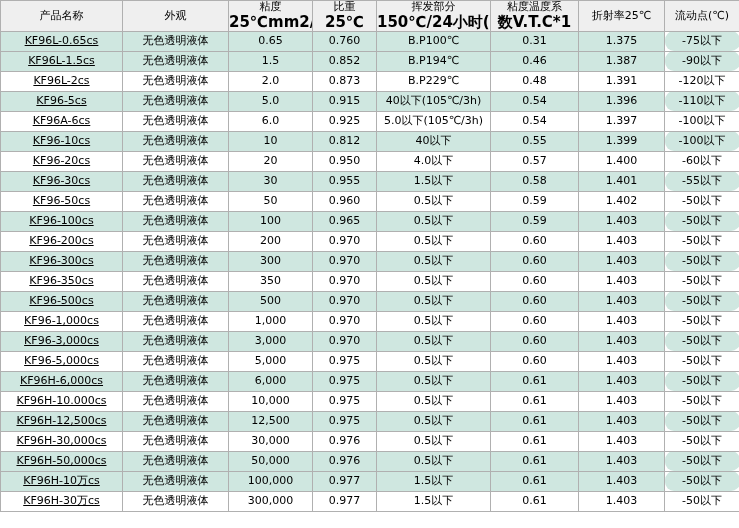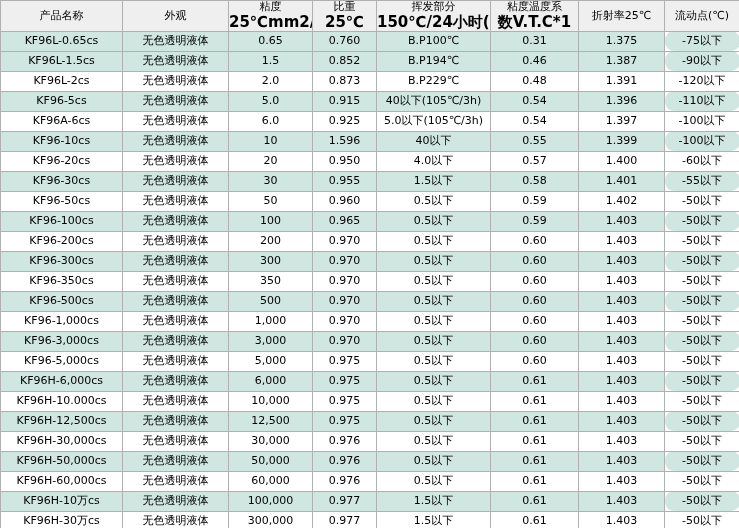--- a/index.html
+++ b/index.html
@@ -48,20 +48,21 @@
   tbody tr.alt td {
     background: #cfe7e0;
   }
   tbody tr.plain td {
     background: #ffffff;
   }
   td.c-name {
     text-align: left;
     padding-left: 4px;
     font-size: 11.5px;
+    text-decoration: underline;
   }
   td.c-appearance {
     font-size: 11.5px;
     margin-left: 13px;
   }
   td.c-visc, td.c-sg, td.c-vol, td.c-vtc, td.c-ri, td.c-pour {
     font-size: 11px;
   }
   td.c-visc { text-align: right; padding-right: 13px; }
   td.c-sg { text-align: center; margin-left: 40px; }
@@ -172,21 +173,21 @@
         <td class="c-sg">0.925</td>
         <td class="c-vol">5.0以下(105℃/3h)</td>
         <td class="c-vtc">0.54</td>
         <td class="c-ri">1.397</td>
         <td class="c-pour">-100以下</td>
       </tr>
       <tr class="alt">
         <td class="c-name">KF96-10cs</td>
         <td class="c-appearance">无色透明液体</td>
         <td class="c-visc">10</td>
-        <td class="c-sg">1.596</td>
+        <td class="c-sg">0.812</td>
         <td class="c-vol">40以下</td>
         <td class="c-vtc">0.55</td>
         <td class="c-ri">1.399</td>
         <td class="c-pour">-100以下</td>
       </tr>
       <tr class="plain">
         <td class="c-name">KF96-20cs</td>
         <td class="c-appearance">无色透明液体</td>
         <td class="c-visc">20</td>
         <td class="c-sg">0.950</td>
@@ -338,30 +339,20 @@
       <tr class="alt">
         <td class="c-name">KF96H-50,000cs</td>
         <td class="c-appearance">无色透明液体</td>
         <td class="c-visc">50,000</td>
         <td class="c-sg">0.976</td>
         <td class="c-vol">0.5以下</td>
         <td class="c-vtc">0.61</td>
         <td class="c-ri">1.403</td>
         <td class="c-pour">-50以下</td>
       </tr>
-      <tr class="plain">
-        <td class="c-name">KF96H-60,000cs</td>
-        <td class="c-appearance">无色透明液体</td>
-        <td class="c-visc">60,000</td>
-        <td class="c-sg">0.976</td>
-        <td class="c-vol">0.5以下</td>
-        <td class="c-vtc">0.61</td>
-        <td class="c-ri">1.403</td>
-        <td class="c-pour">-50以下</td>
-      </tr>
       <tr class="alt">
         <td class="c-name">KF96H-10万cs</td>
         <td class="c-appearance">无色透明液体</td>
         <td class="c-visc">100,000</td>
         <td class="c-sg">0.977</td>
         <td class="c-vol">1.5以下</td>
         <td class="c-vtc">0.61</td>
         <td class="c-ri">1.403</td>
         <td class="c-pour">-50以下</td>
       </tr>

